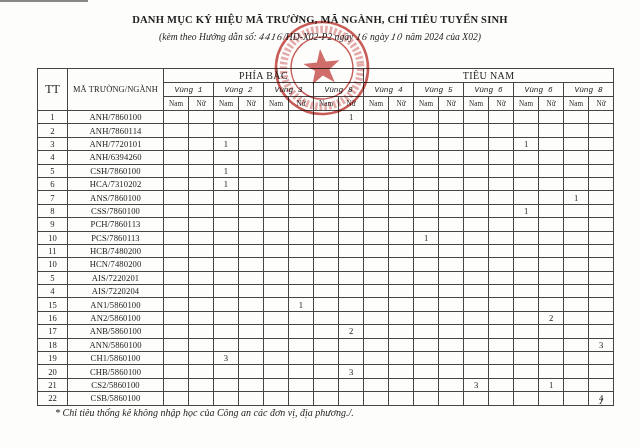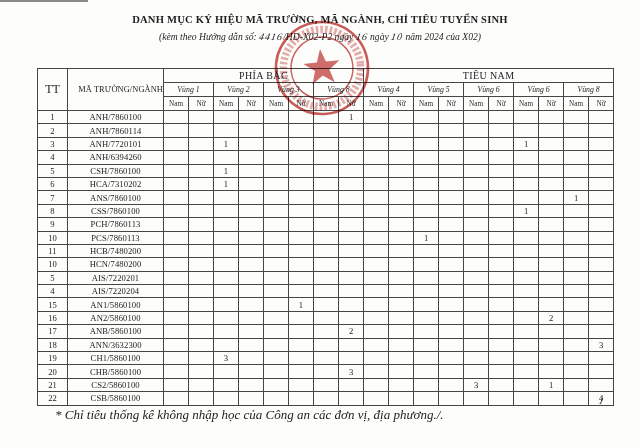--- a/index.html
+++ b/index.html
@@ -21,30 +21,30 @@
     border-collapse:collapse;table-layout:fixed;width:576px;
     border:1.6px solid #262626;
   }
   .doc-table th,.doc-table td{
     border:1px solid #454545;padding:0;overflow:hidden;white-space:nowrap;
     text-align:center;vertical-align:middle;font-weight:normal;
   }
   .doc-table thead th{height:13px;}
   .hdr{font-weight:bold;font-size:8.8px;}
   .grp{font-size:10px;letter-spacing:.4px;}
-  .vung{font-style:italic;font-size:7.8px;}
+  .vung{font-style:italic;font-size:7.8px;font-family:Liberation Mono, monospace;}
   .sub{font-weight:normal;font-size:7.2px;color:#2c2c2c;}
   .c-tt{font-size:12px;}
   .c-code{text-align:left;padding-left:4px;font-size:8.4px;letter-spacing:.1px;}
   .doc-table tbody td{height:12.4px;font-size:8.6px;line-height:10px;color:#222;}
   .doc-table .c-tt{width:30px;}
 
   .footnote{
     position:absolute;left:55px;top:407px;width:560px;
-    font-style:italic;font-size:13px;color:#1c1c1c;
+    font-style:italic;font-size:10px;color:#1c1c1c;
   }
   .page-mark{
     position:absolute;left:599px;top:395px;font-size:10px;font-style:italic;
     transform:rotate(12deg);color:#2a2a2a;
   }
 
   .stamp{
     position:absolute;left:261px;top:7px;width:122px;height:122px;
     mix-blend-mode:multiply;opacity:.82;pointer-events:none;
     transform:rotate(-6deg);
@@ -79,21 +79,21 @@
       <col style="width:25px">
       <col style="width:25px">
       <col style="width:25px">
       <col style="width:25px">
       <col style="width:25px">
       <col style="width:25px">
     </colgroup>
   <thead>
       <tr>
         <th rowspan="3" class="hdr c-tt">TT</th>
-        <th rowspan="3" class="hdr c-code" style="text-align:right">MÃ TRƯỜNG/NGÀNH</th>
+        <th rowspan="3" class="hdr c-code" style="text-align:center">MÃ TRƯỜNG/NGÀNH</th>
         <th colspan="8" class="hdr grp">PHÍA BẮC</th>
         <th colspan="10" class="hdr grp">TIÊU NAM</th>
       </tr>
       <tr>
         <th colspan="2" class="hdr vung">Vùng 1</th>
         <th colspan="2" class="hdr vung">Vùng 2</th>
         <th colspan="2" class="hdr vung">Vùng 3</th>
         <th colspan="2" class="hdr vung">Vùng 8</th>
         <th colspan="2" class="hdr vung">Vùng 4</th>
         <th colspan="2" class="hdr vung">Vùng 5</th>
@@ -492,21 +492,21 @@
         <td class="c-val"></td>
         <td class="c-val"></td>
         <td class="c-val"></td>
         <td class="c-val"></td>
         <td class="c-val"></td>
         <td class="c-val"></td>
         <td class="c-val"></td>
       </tr>
       <tr>
         <td class="c-tt">18</td>
-        <td class="c-code">ANN/3632300</td>
+        <td class="c-code">ANN/5860100</td>
         <td class="c-val"></td>
         <td class="c-val"></td>
         <td class="c-val"></td>
         <td class="c-val"></td>
         <td class="c-val"></td>
         <td class="c-val"></td>
         <td class="c-val"></td>
         <td class="c-val"></td>
         <td class="c-val"></td>
         <td class="c-val"></td>

